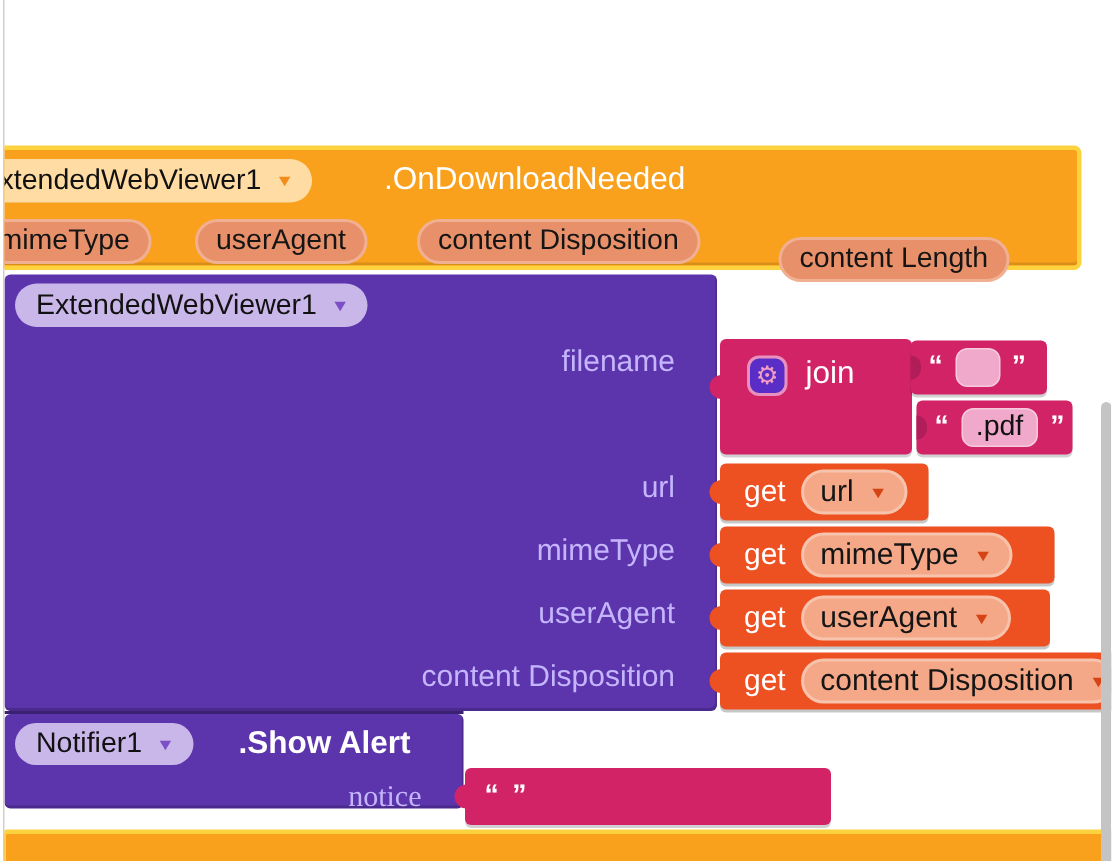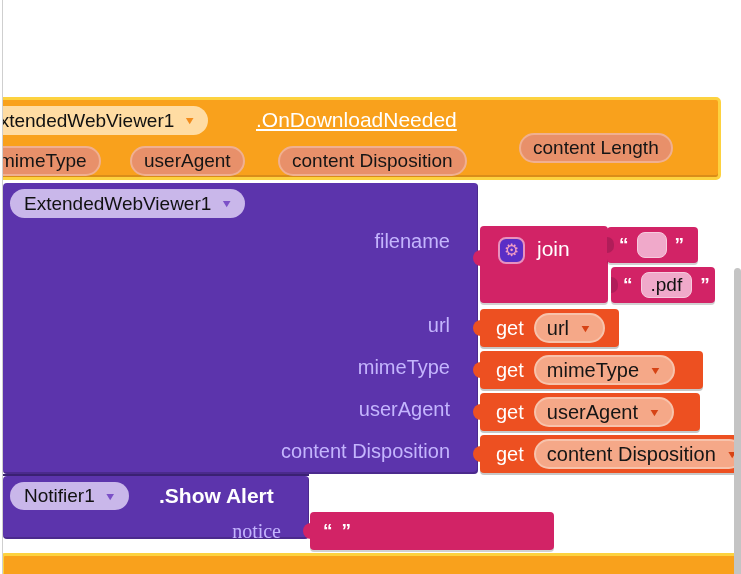--- a/index.html
+++ b/index.html
@@ -73,26 +73,26 @@
 
 <div id="screen">
   <div id="workspace">
 
     <div class="abs event-bar" style="left:-40px; top:97px; width:758px; height:83px;">
       <div class="event-title-row">
         <span class="comp-chip chip-orange abs" style="left:7px; top:1px;">
           <span>ExtendedWebViewer1</span>
           <span class="tri tri-orange">▼</span>
         </span>
-        <span class="event-name" style="left:290px;text-decoration:underline;">.OnDownloadNeeded</span>
+        <span class="event-name" style="left:290px;">.OnDownloadNeeded</span>
       </div>
       <span class="param-chip" style="left:19px; top:46px;">mimeType</span>
       <span class="param-chip" style="left:164px; top:46px;">userAgent</span>
       <span class="param-chip" style="left:312px; top:46px;">content Disposition</span>
-      <span class="param-chip" style="left:553px; top:33px;text-align:right;">content Length</span>
+      <span class="param-chip" style="left:553px; top:58px;text-align:right;">content Length</span>
     </div>
 
     <div class="abs purple-block" style="left:0; top:183px; width:475px; height:291px;">
       <span class="comp-chip chip-lav p-title">
         <span>ExtendedWebViewer1</span>
         <span class="tri tri-purple">▼</span>
       </span>
       <span class="arg-label" style="right:28px; top:47px;">filename</span>
       <span class="arg-label" style="right:28px; top:131px;">url</span>
       <span class="arg-label" style="right:28px; top:173px;">mimeType</span>

